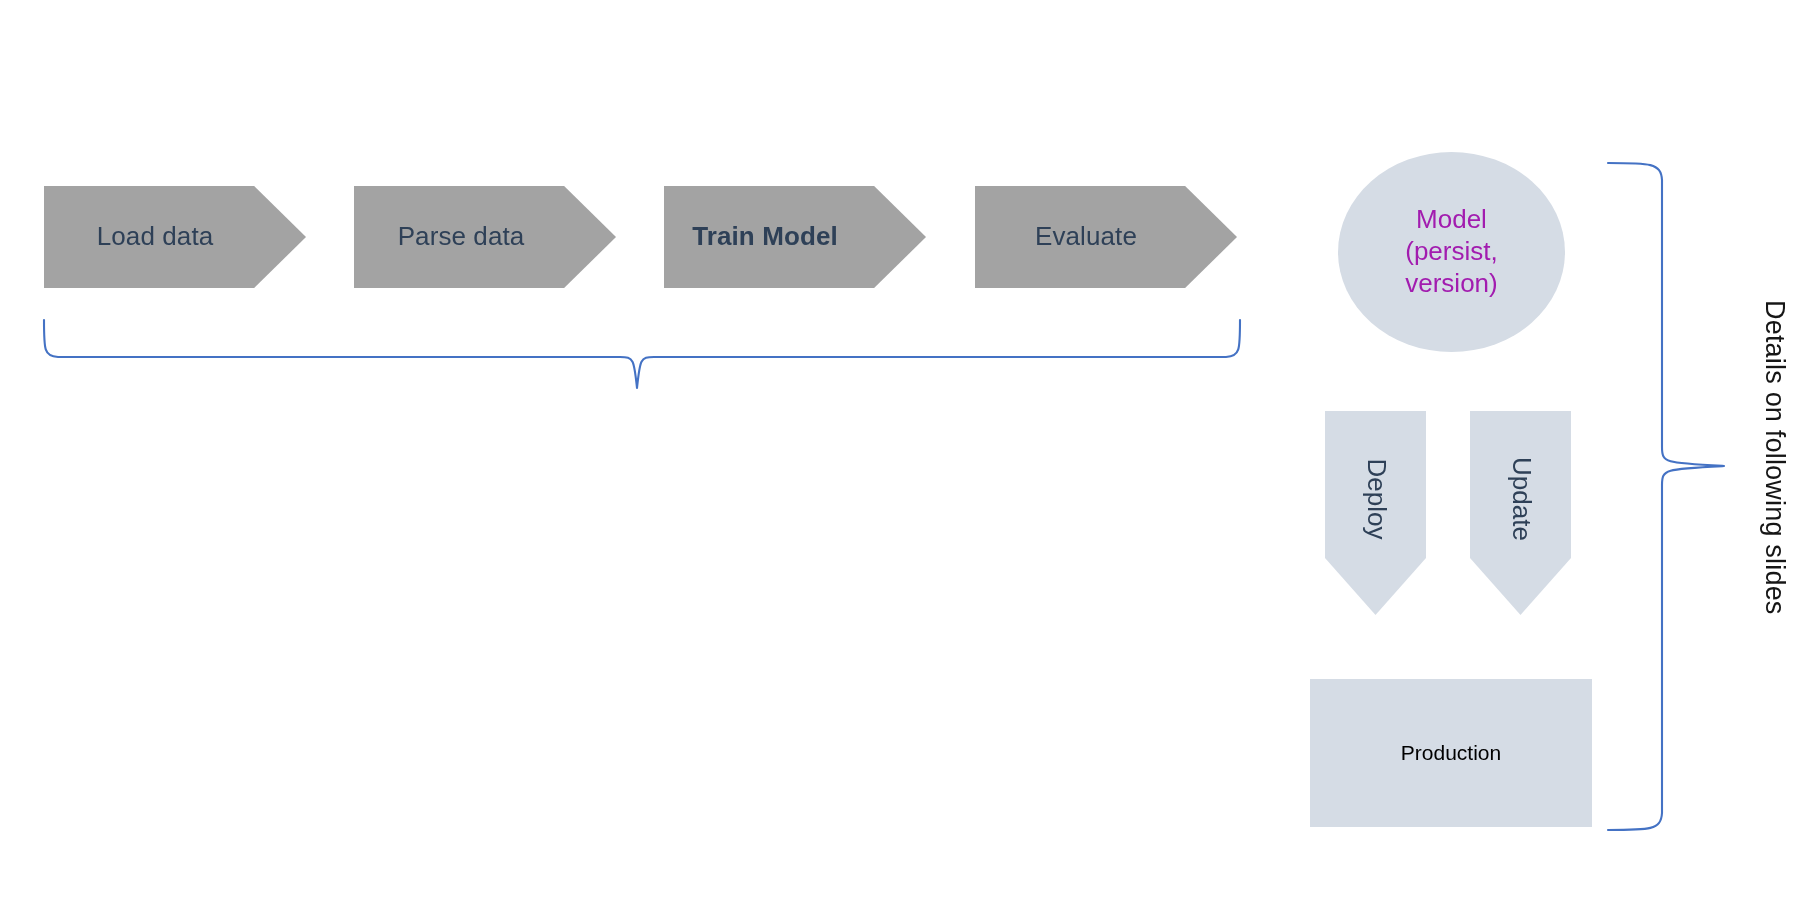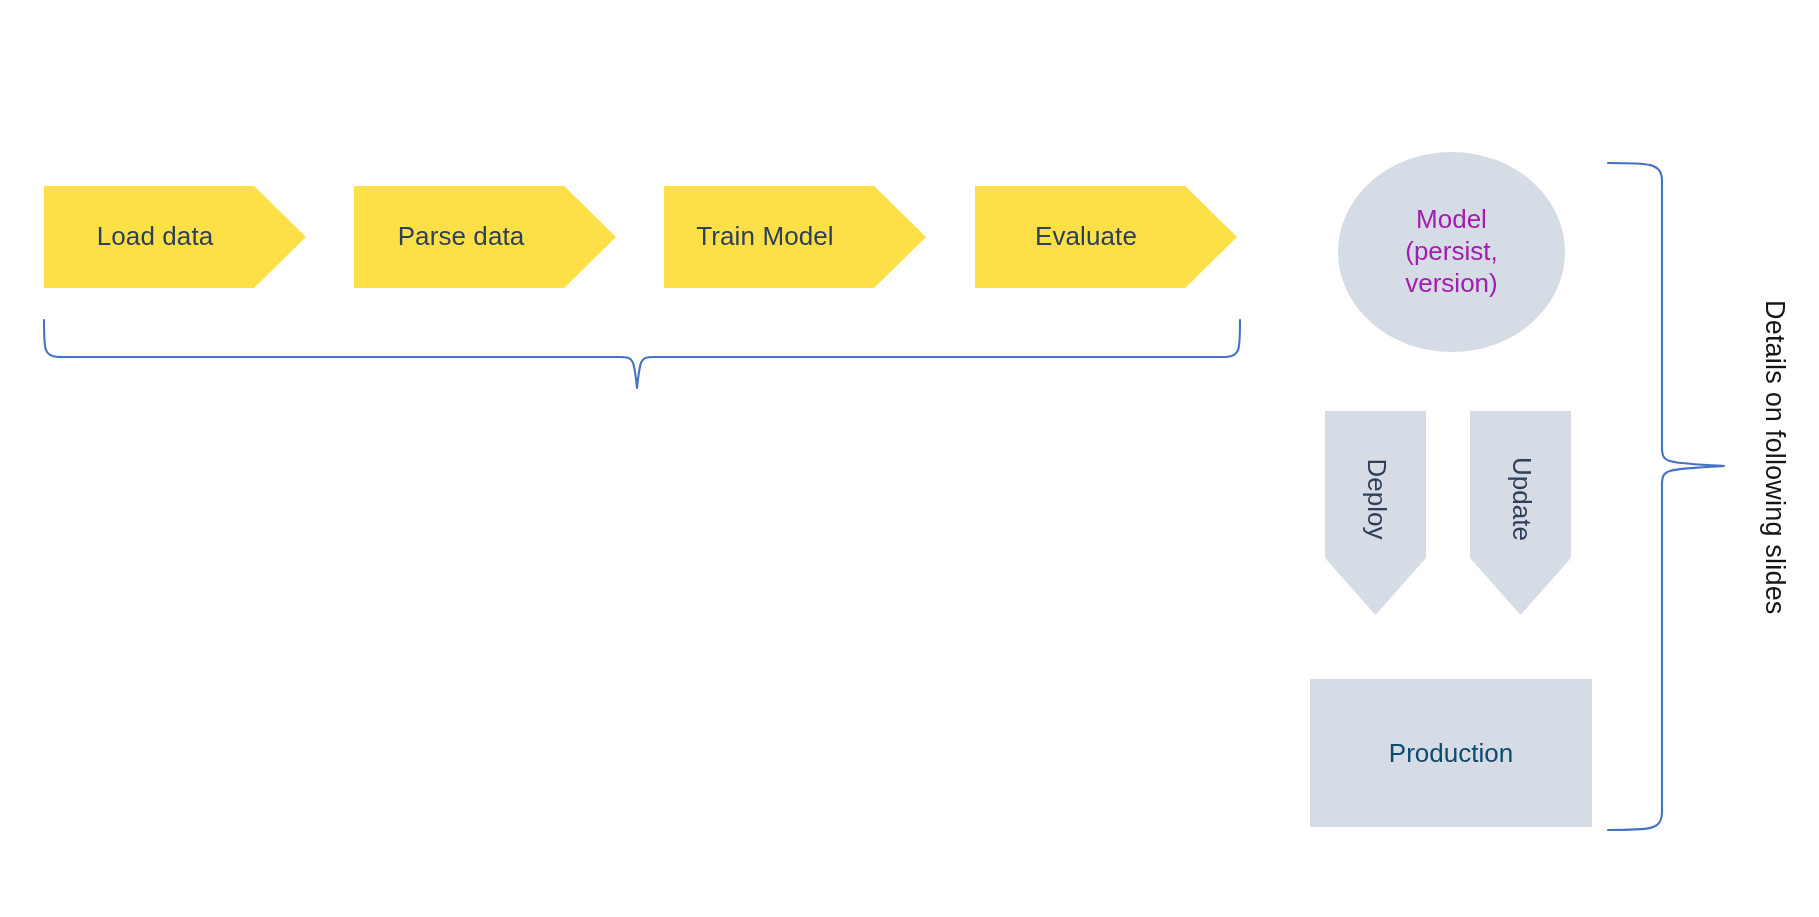--- a/index.html
+++ b/index.html
@@ -21,21 +21,21 @@
     top: 0;
     width: 1819px;
     height: 917px;
   }
   .shape {
     position: absolute;
     box-sizing: border-box;
   }
   
   .chevron {
-    background: #fde047;
+    background: #a3a3a3;
     display: flex;
     align-items: center;
     justify-content: center;
   }
   .chevron .lbl {
     color: #2e4057;
     font-size: 26px;
     line-height: 1.15;
     white-space: nowrap;
     text-align: center;
@@ -73,22 +73,22 @@
     white-space: pre-line;
   }
   
   .rect {
     background: #d5dce5;
     display: flex;
     align-items: center;
     justify-content: center;
   }
   .rect .lbl {
-    color: #0c4a6e;
-    font-size: 26px;
+    color: #000000;
+    font-size: 21px;
     text-align: center;
     white-space: nowrap;
   }
   
   .vcaption {
     position: absolute;
     color: #161616;
     font-size: 27px;
     white-space: nowrap;
     transform-origin: left top;
@@ -114,21 +114,21 @@
     <span class="lbl" style="margin-right:40px;">Load data</span>
   </div>
 
   <div class="shape chevron" style="left:354px; top:186px; width:262px; height:102px;
               clip-path: polygon(0% 0%, 80.2% 0%, 100% 50%, 80.2% 100%, 0% 100%);">
     <span class="lbl" style="margin-right:48px;">Parse data</span>
   </div>
 
   <div class="shape chevron" style="left:664px; top:186px; width:262px; height:102px;
               clip-path: polygon(0% 0%, 80.2% 0%, 100% 50%, 80.2% 100%, 0% 100%);">
-    <span class="lbl" style="margin-right:60px;">Train Model</span>
+    <span class="lbl" style="margin-right:60px;font-weight:bold;">Train Model</span>
   </div>
 
   <div class="shape chevron" style="left:975px; top:186px; width:262px; height:102px;
               clip-path: polygon(0% 0%, 80.2% 0%, 100% 50%, 80.2% 100%, 0% 100%);">
     <span class="lbl" style="margin-right:40px;">Evaluate</span>
   </div>
 
   <div class="shape ellipse" style="left:1338px; top:152px; width:227px; height:200px;">
     <span class="lbl">Model
 (persist,

